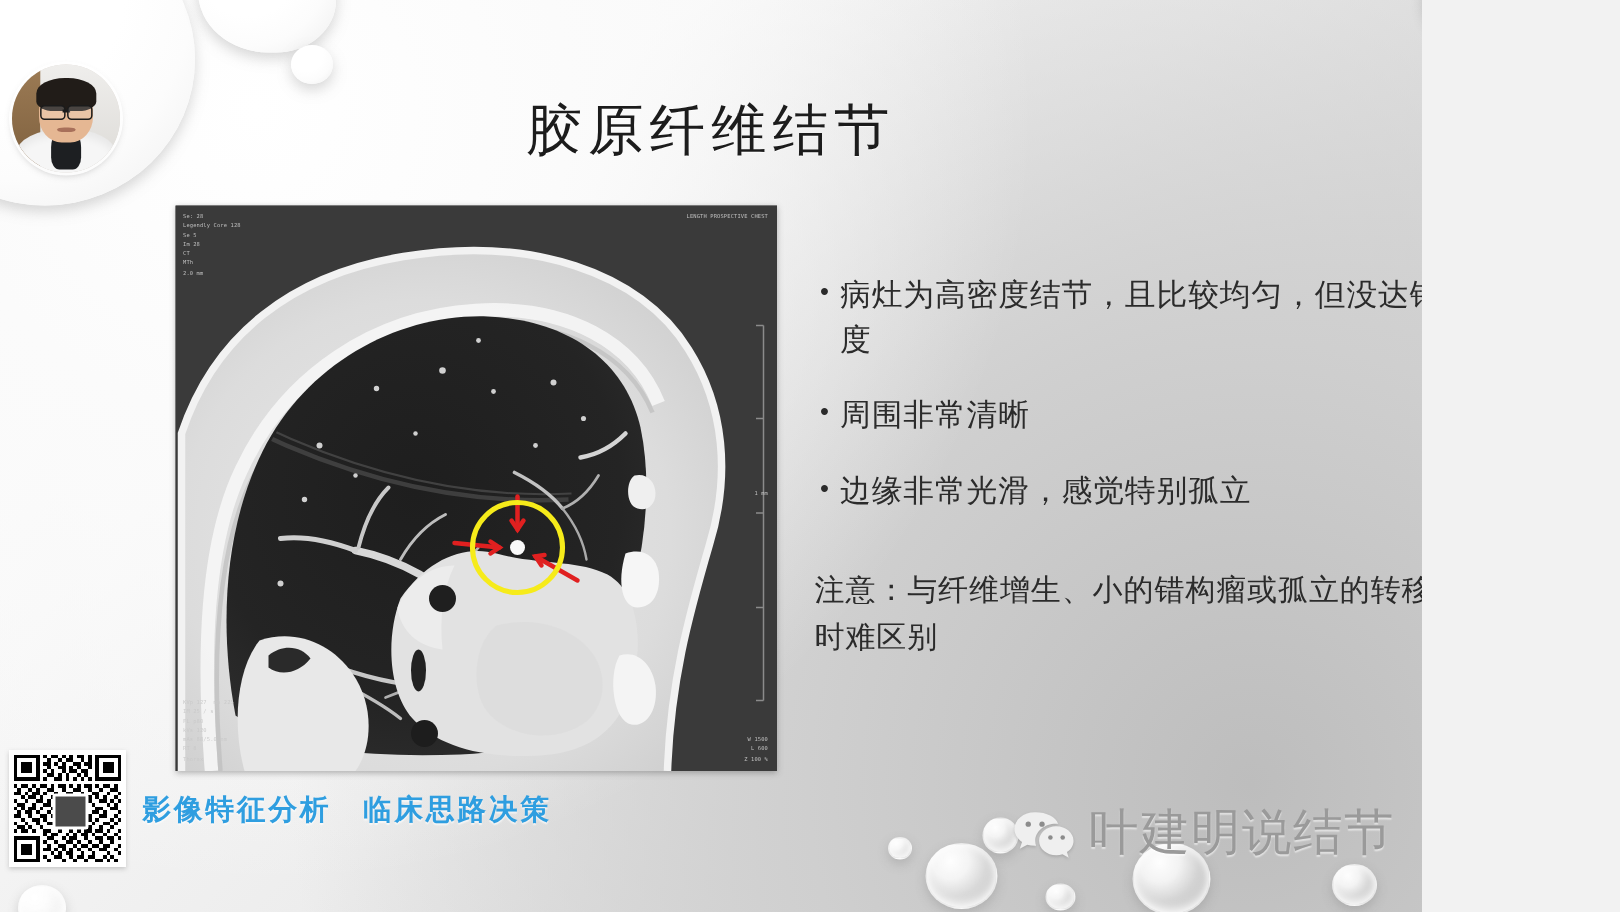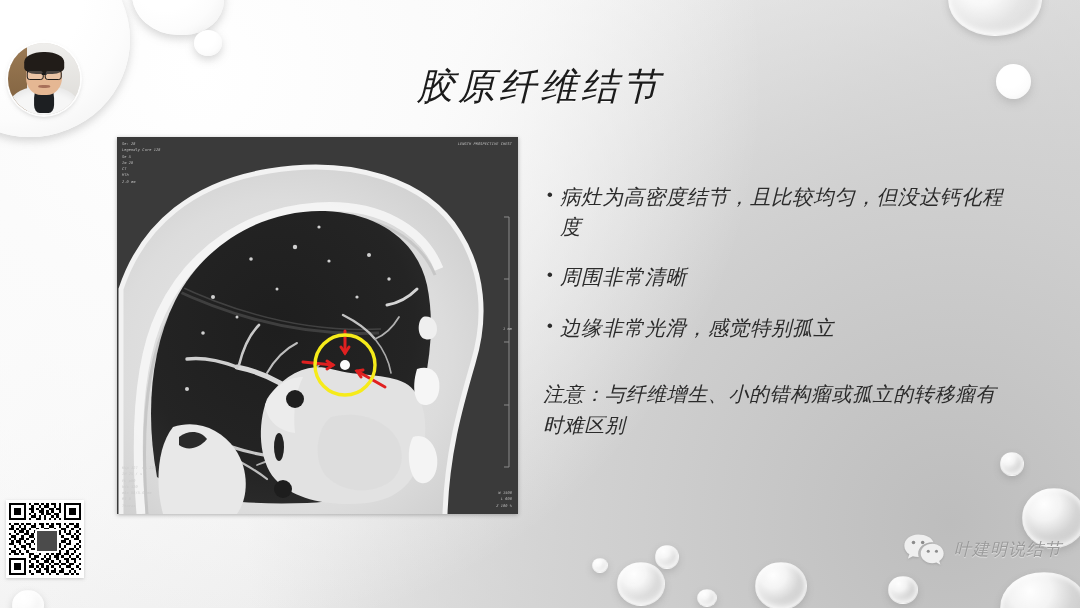--- a/index.html
+++ b/index.html
@@ -3,26 +3,25 @@
 <meta charset="utf-8">
 <title>胶原纤维结节</title>
 <style>
   html,body{margin:0;padding:0;}
   body{
     width:1080px;height:608px;overflow:hidden;position:relative;
     font-family:"Liberation Sans","DejaVu Sans",sans-serif;
     background:#f2f2f2;
   }
   .slide{
-    position:absolute;inset:0;width:1080px;height:608px;overflow:hidden;
+    position:absolute;inset:0;width:948px;height:608px;overflow:hidden;
     background:
       radial-gradient(circle at 18% 12%, #ffffff 0%, #fbfbfb 22%, rgba(251,251,251,0) 55%),
       radial-gradient(circle at 88% 86%, #bdbdbd 0%, #cfcfcf 30%, rgba(207,207,207,0) 65%),
       linear-gradient(135deg,#fdfdfd 0%,#f7f7f7 28%,#ededed 52%,#dcdcdc 76%,#c8c8c8 100%);
-    font-style: italic;
   }
 
   
   .bub{position:absolute;border-radius:50%;pointer-events:none;}
   .bub.round{
     background:
       radial-gradient(circle at 34% 26%, rgba(255,255,255,.98) 0%, rgba(255,255,255,.80) 28%, rgba(255,255,255,.30) 55%, rgba(255,255,255,.10) 78%, rgba(255,255,255,.26) 100%);
     box-shadow:0 3px 7px rgba(120,120,120,.30), inset 0 -3px 6px rgba(255,255,255,.85), inset 0 2px 4px rgba(255,255,255,.6);
     border:1px solid rgba(255,255,255,.55);
   }
@@ -89,21 +88,21 @@
     font-size:19px;font-weight:700;color:#2f9ee0;letter-spacing:2px;
     text-shadow:0 1px 1px rgba(255,255,255,.65);
   }
 
   
   .brand{position:absolute;right:18px;top:533px;display:flex;align-items:center;gap:9px;}
   .brand .wx{width:42px;height:32px;position:relative;filter:drop-shadow(0 1px 1px rgba(120,120,120,.4));}
   .brand .wx svg{display:block;width:100%;height:100%;}
   .brand .bname{
     font-family:"DejaVu Serif","Liberation Serif",serif;
-    font-size:17px;color:#9a9a9a;letter-spacing:1px;
+    font-size:33px;color:#9a9a9a;letter-spacing:1px;
     text-shadow:0 1px 1px rgba(255,255,255,.55);
   }
 </style>
 </head>
 <body>
 
 <div class="slide">
 
   <div class="bub solid" style="left:-70px;top:-58px;width:200px;height:195px;"></div>
   <div class="bub solid" style="left:132px;top:-45px;width:92px;height:80px;border-radius:52% 48% 46% 54%;"></div>
@@ -323,20 +322,21 @@
       <span class="dot">•</span>
       <span class="txt">周围非常清晰</span>
     </div>
     <div class="bullet">
       <span class="dot">•</span>
       <span class="txt">边缘非常光滑，感觉特别孤立</span>
     </div>
     <div class="note">注意：与纤维增生、小的错构瘤或孤立的转移瘤有时难区别</div>
   </div>
 
+  <div class="caption">影像特征分析　临床思路决策</div>
 
   <div class="brand">
     <span class="wx">
       <svg viewBox="0 0 64 48">
         <g fill="#efefef">
           <path d="M23 2C11 2 2 9.6 2 19c0 5.3 3 10 7.7 13.1L7.4 39l7.6-4.1c2.5.7 5.1 1.1 8 1.1h1c-.6-1.6-.9-3.3-.9-5 0-9.6 9.4-17.3 21-17.3.8 0 1.5 0 2.3.1C44.4 7 34.7 2 23 2z"></path>
           <path d="M62 30.8C62 22.6 54.2 16 44.5 16S27 22.6 27 30.8c0 8.2 7.8 14.8 17.5 14.8 2.2 0 4.3-.3 6.3-1l6.3 3.4-1.8-5.6c4.1-2.7 6.7-6.8 6.7-11.6z"></path>
         </g>
         <g fill="#8c8c8c">
           <circle cx="16" cy="14" r="2.7"></circle>

